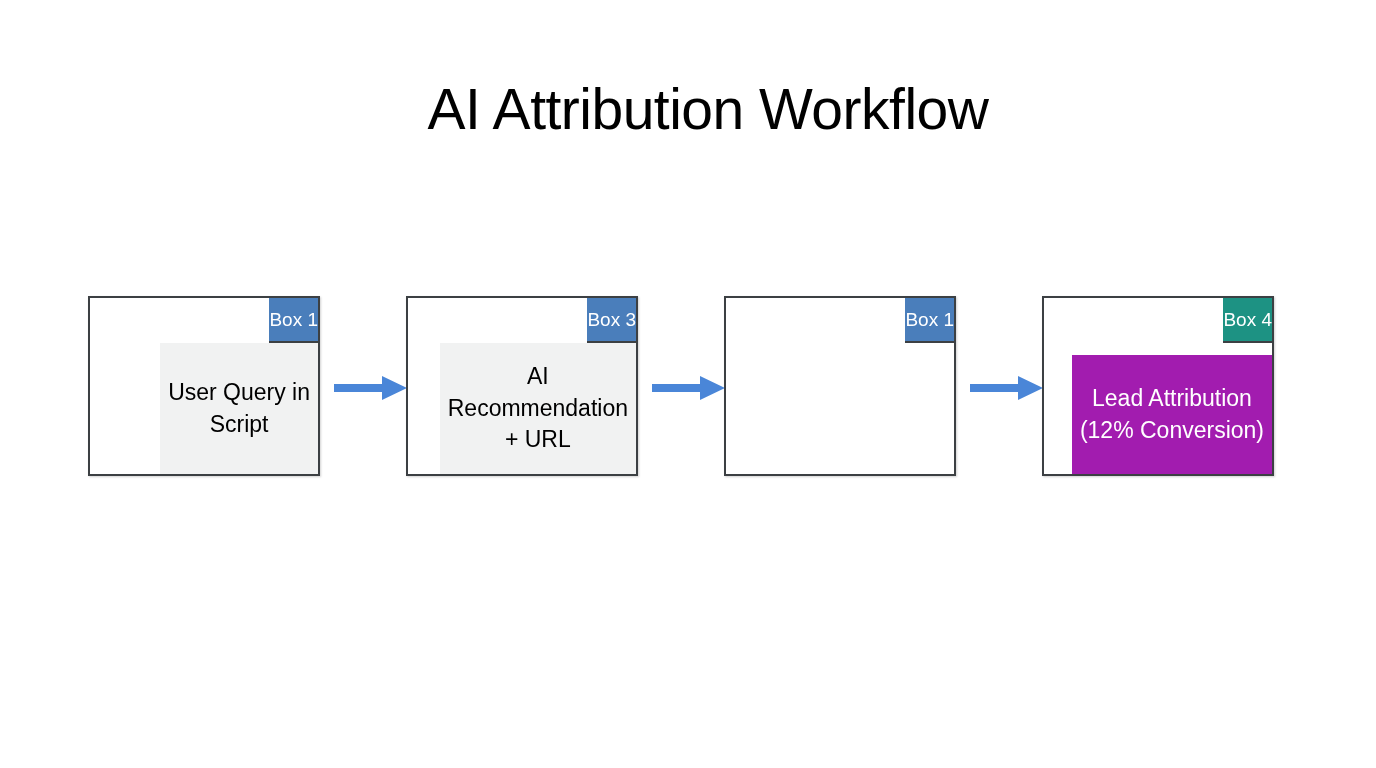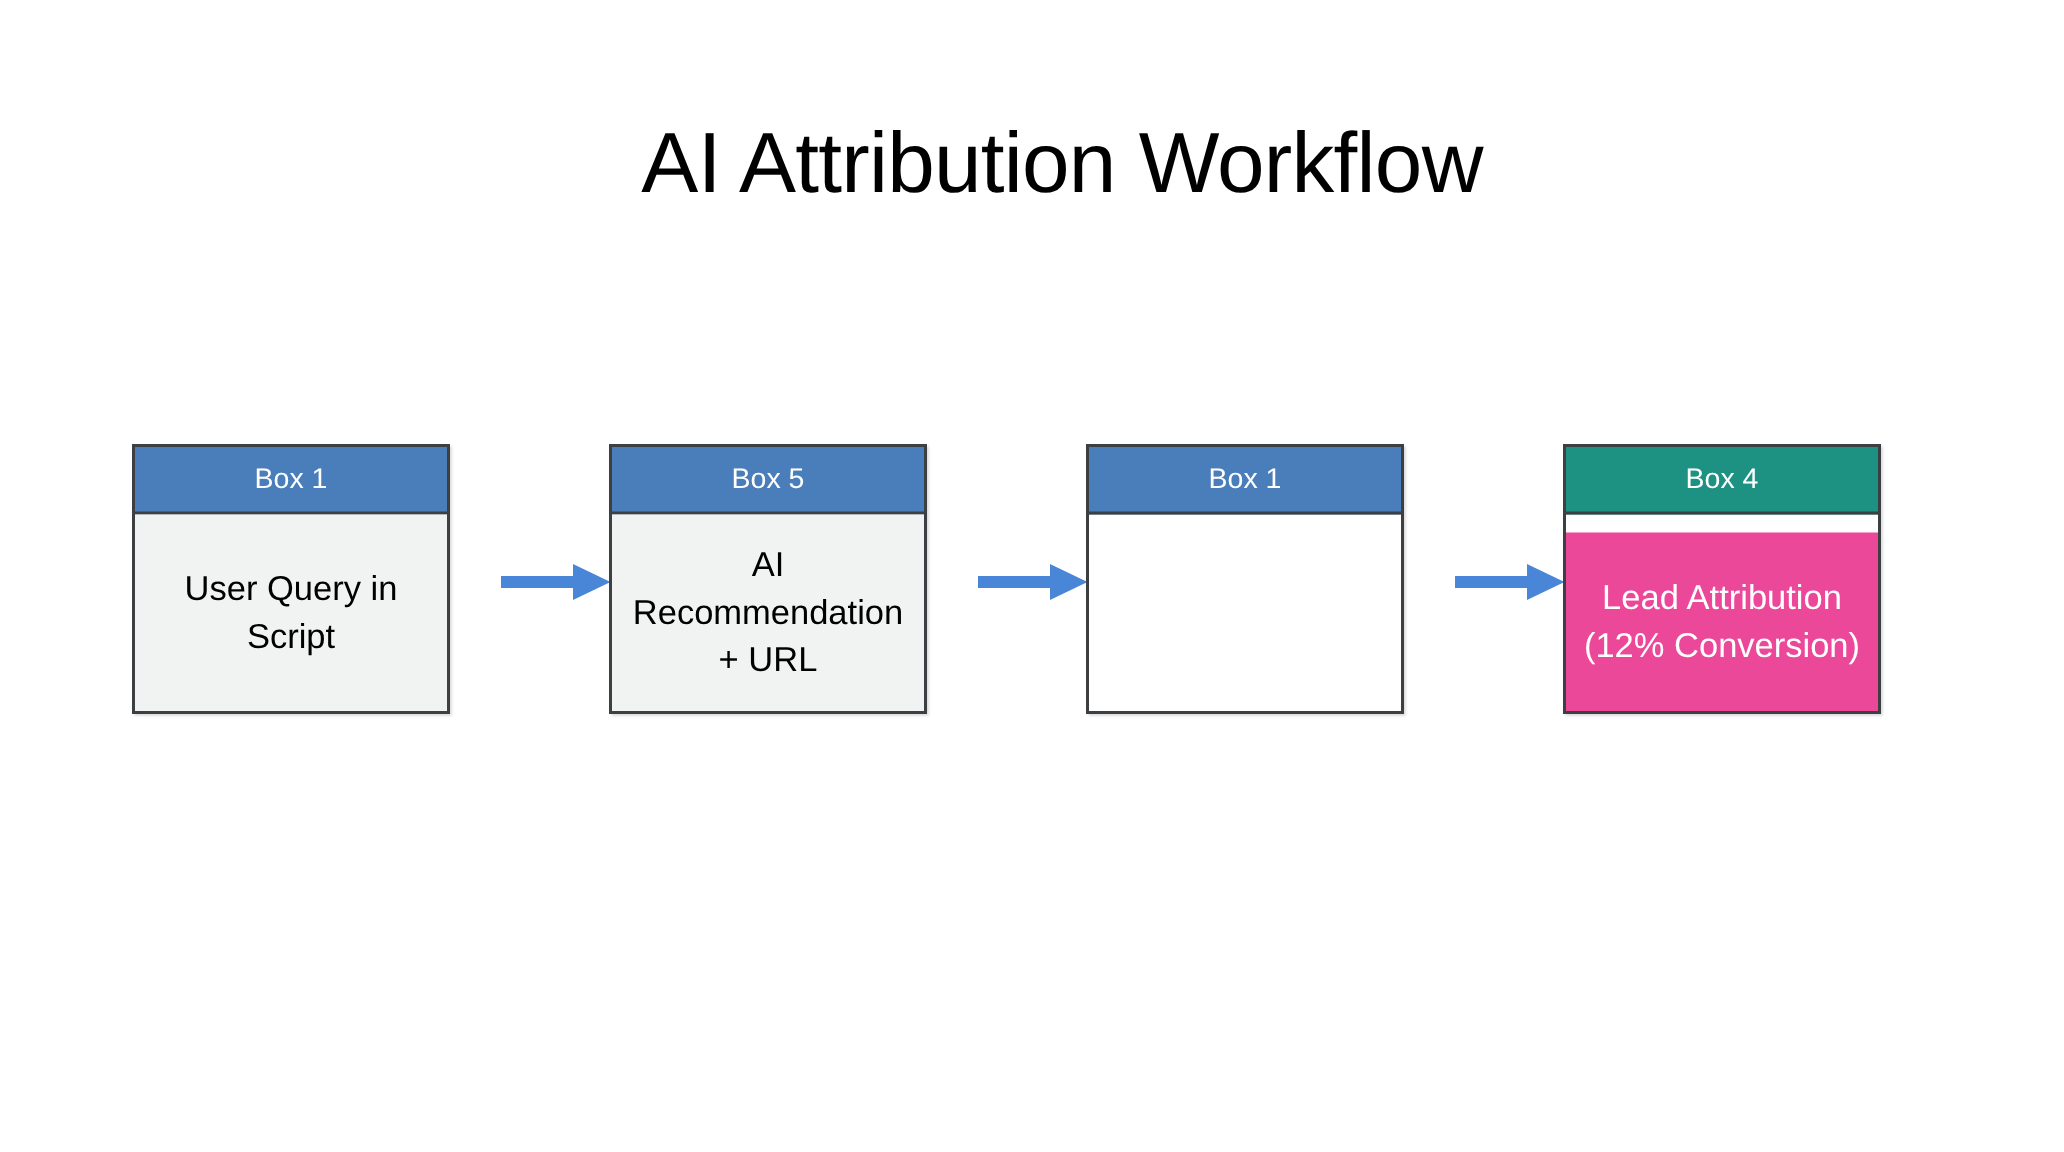--- a/index.html
+++ b/index.html
@@ -34,27 +34,28 @@
     position: absolute;
     top: 296px;
     left: 88px;
     width: 1200px;
     height: 182px;
   }
 
   .flow-node {
     position: absolute;
     top: 0;
-    width: 212px;
+    width: 232px;
     height: 180px;
     box-sizing: border-box;
     border: 2px solid #3c4043;
     display: flex;
     flex-direction: column;
     box-shadow: 1px 1px 2px rgba(0,0,0,0.18);
+    align-items: flex-end;
   }
 
   .node-header {
     height: 45px;
     flex: 0 0 45px;
     display: flex;
     align-items: center;
     justify-content: center;
     font-size: 19px;
     color: #ffffff;
@@ -74,21 +75,21 @@
     box-sizing: border-box;
     white-space: pre-line;
   }
 
   
   .flow-node.variant-blue .node-header { background: #4a7ebb; }
   .flow-node.variant-blue .node-body   { background: #f1f2f2; color: #000000; }
 
   
   .flow-node.variant-teal .node-header { background: #1d9283; }
-  .flow-node.variant-teal .node-body   { background: #ec4899; color: #ffffff; }
+  .flow-node.variant-teal .node-body   { background: #a21caf; color: #ffffff; }
 
   .node-1 { left: 0px; }
   .node-2 { left: 318px; }
   .node-3 { left: 636px; }
   .node-4 { left: 954px; gap: 12px; }
 
   .flow-arrow {
     position: absolute;
     top: 92px;
     width: 74px;
@@ -112,21 +113,21 @@
 Script</div>
   </div>
 
   <div class="flow-arrow arrow-1">
     <svg width="74" height="26" viewBox="0 0 74 26" xmlns="http://www.w3.org/2000/svg">
       <path d="M0 9 H48 V1 L73 13 L48 25 V17 H0 Z" fill="#4a86d8"></path>
     </svg>
   </div>
 
   <div class="flow-node variant-blue node-2">
-    <div class="node-header">Box 5</div>
+    <div class="node-header">Box 3</div>
     <div class="node-body">AI
 Recommendation
 + URL</div>
   </div>
 
   <div class="flow-arrow arrow-2">
     <svg width="74" height="26" viewBox="0 0 74 26" xmlns="http://www.w3.org/2000/svg">
       <path d="M0 9 H48 V1 L73 13 L48 25 V17 H0 Z" fill="#4a86d8"></path>
     </svg>
   </div>

